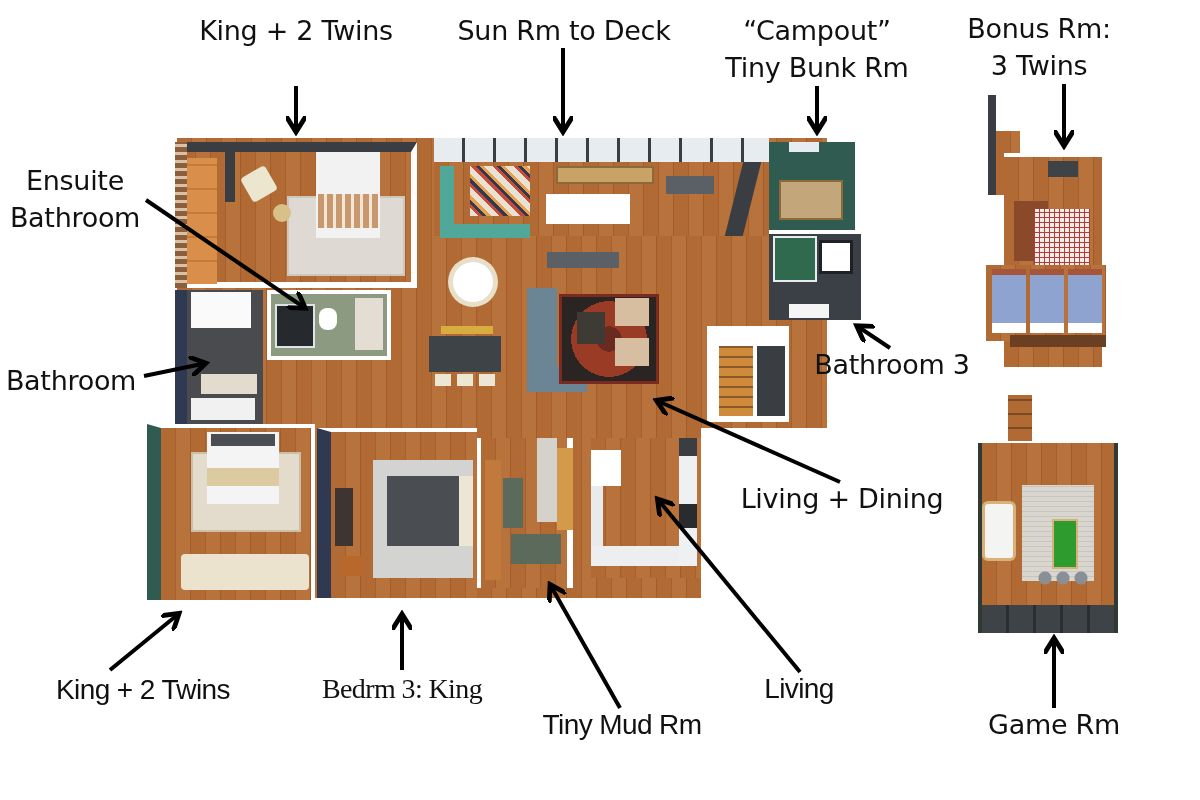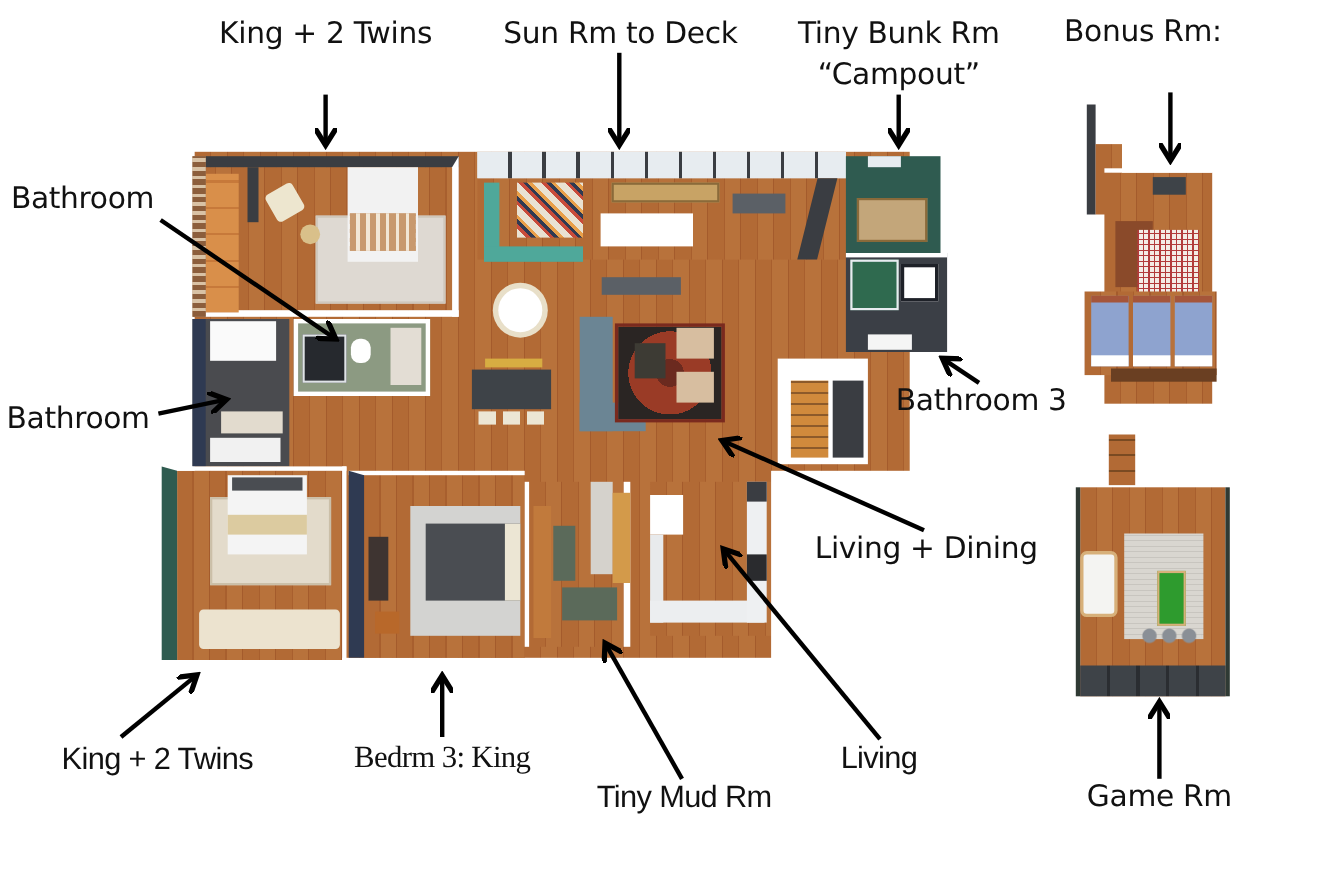--- a/index.html
+++ b/index.html
@@ -168,27 +168,29 @@
   </g>
 </svg>
 
 <div class="label" style="left:196px;top:12px;width:200px;">
   <div>King + 2 Twins</div>
 </div>
 <div class="label" style="left:448px;top:12px;width:232px;">
   <div>Sun Rm to Deck</div>
 </div>
 <div class="label" style="left:712px;top:12px;width:210px;">
+  <div>“Campout”</div>
   <div>Tiny Bunk Rm</div>
-  <div>“Campout”</div>
 </div>
 <div class="label" style="left:964px;top:10px;width:150px;">
   <div>Bonus Rm:</div>
+  <div>3 Twins</div>
 </div>
 <div class="label" style="left:0px;top:162px;width:150px;">
+  <div>Ensuite</div>
   <div>Bathroom</div>
 </div>
 <div class="label" style="left:0px;top:362px;width:142px;">
   <div>Bathroom</div>
 </div>
 <div class="label" style="left:808px;top:346px;width:168px;">
   <div>Bathroom 3</div>
 </div>
 <div class="label" style="left:738px;top:480px;width:208px;">
   <div>Living + Dining</div>

